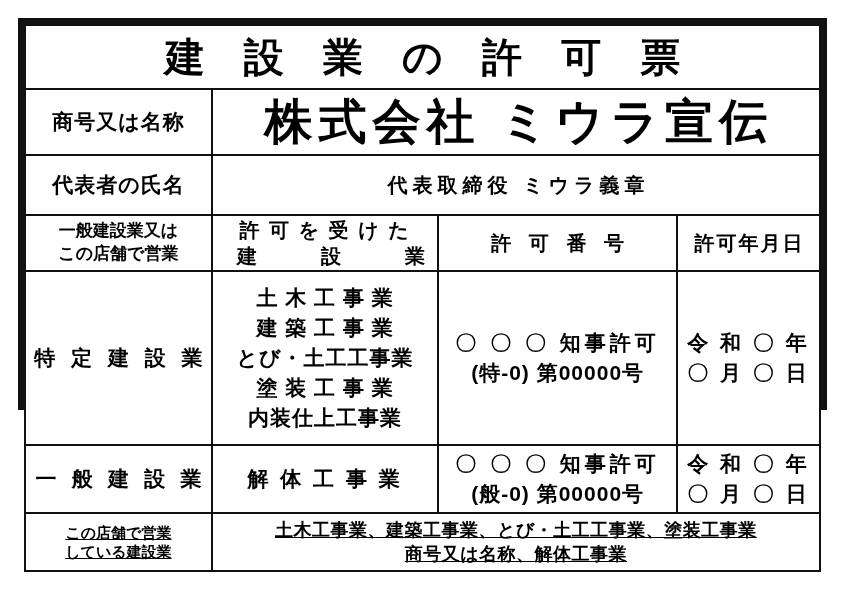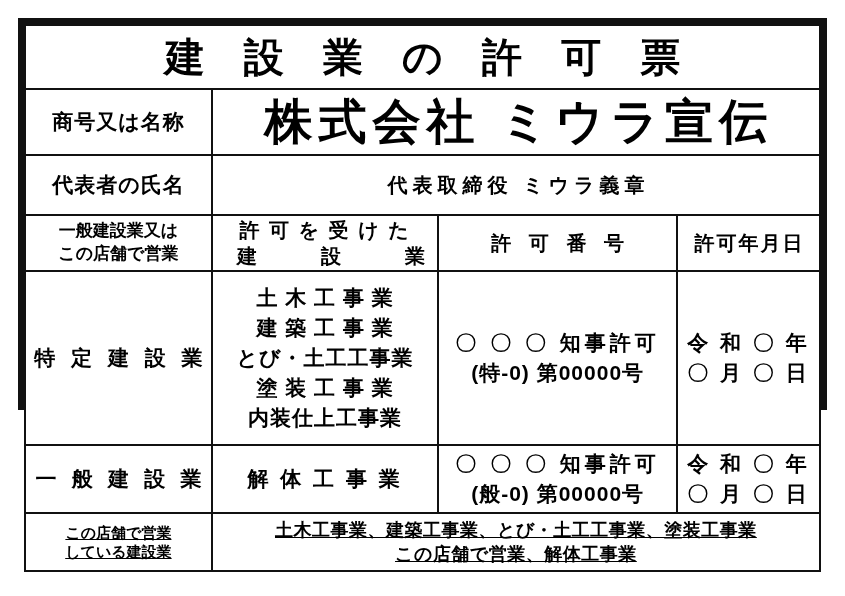--- a/index.html
+++ b/index.html
@@ -226,18 +226,18 @@
         </td>
       </tr>
 
       <tr>
         <td class="foot-lbl" style="height:56px;">
           <div>この店舗で営業</div>
           <div>している建設業</div>
         </td>
         <td class="foot-val" colspan="3">
           <div>土木工事業、建築工事業、とび・土工工事業、塗装工事業</div>
-          <div>この店舗で営業、解体工事業</div>
+          <div>商号又は名称、解体工事業</div>
         </td>
       </tr>
     </tbody>
   </table>
 </div>
 
 </body></html>

